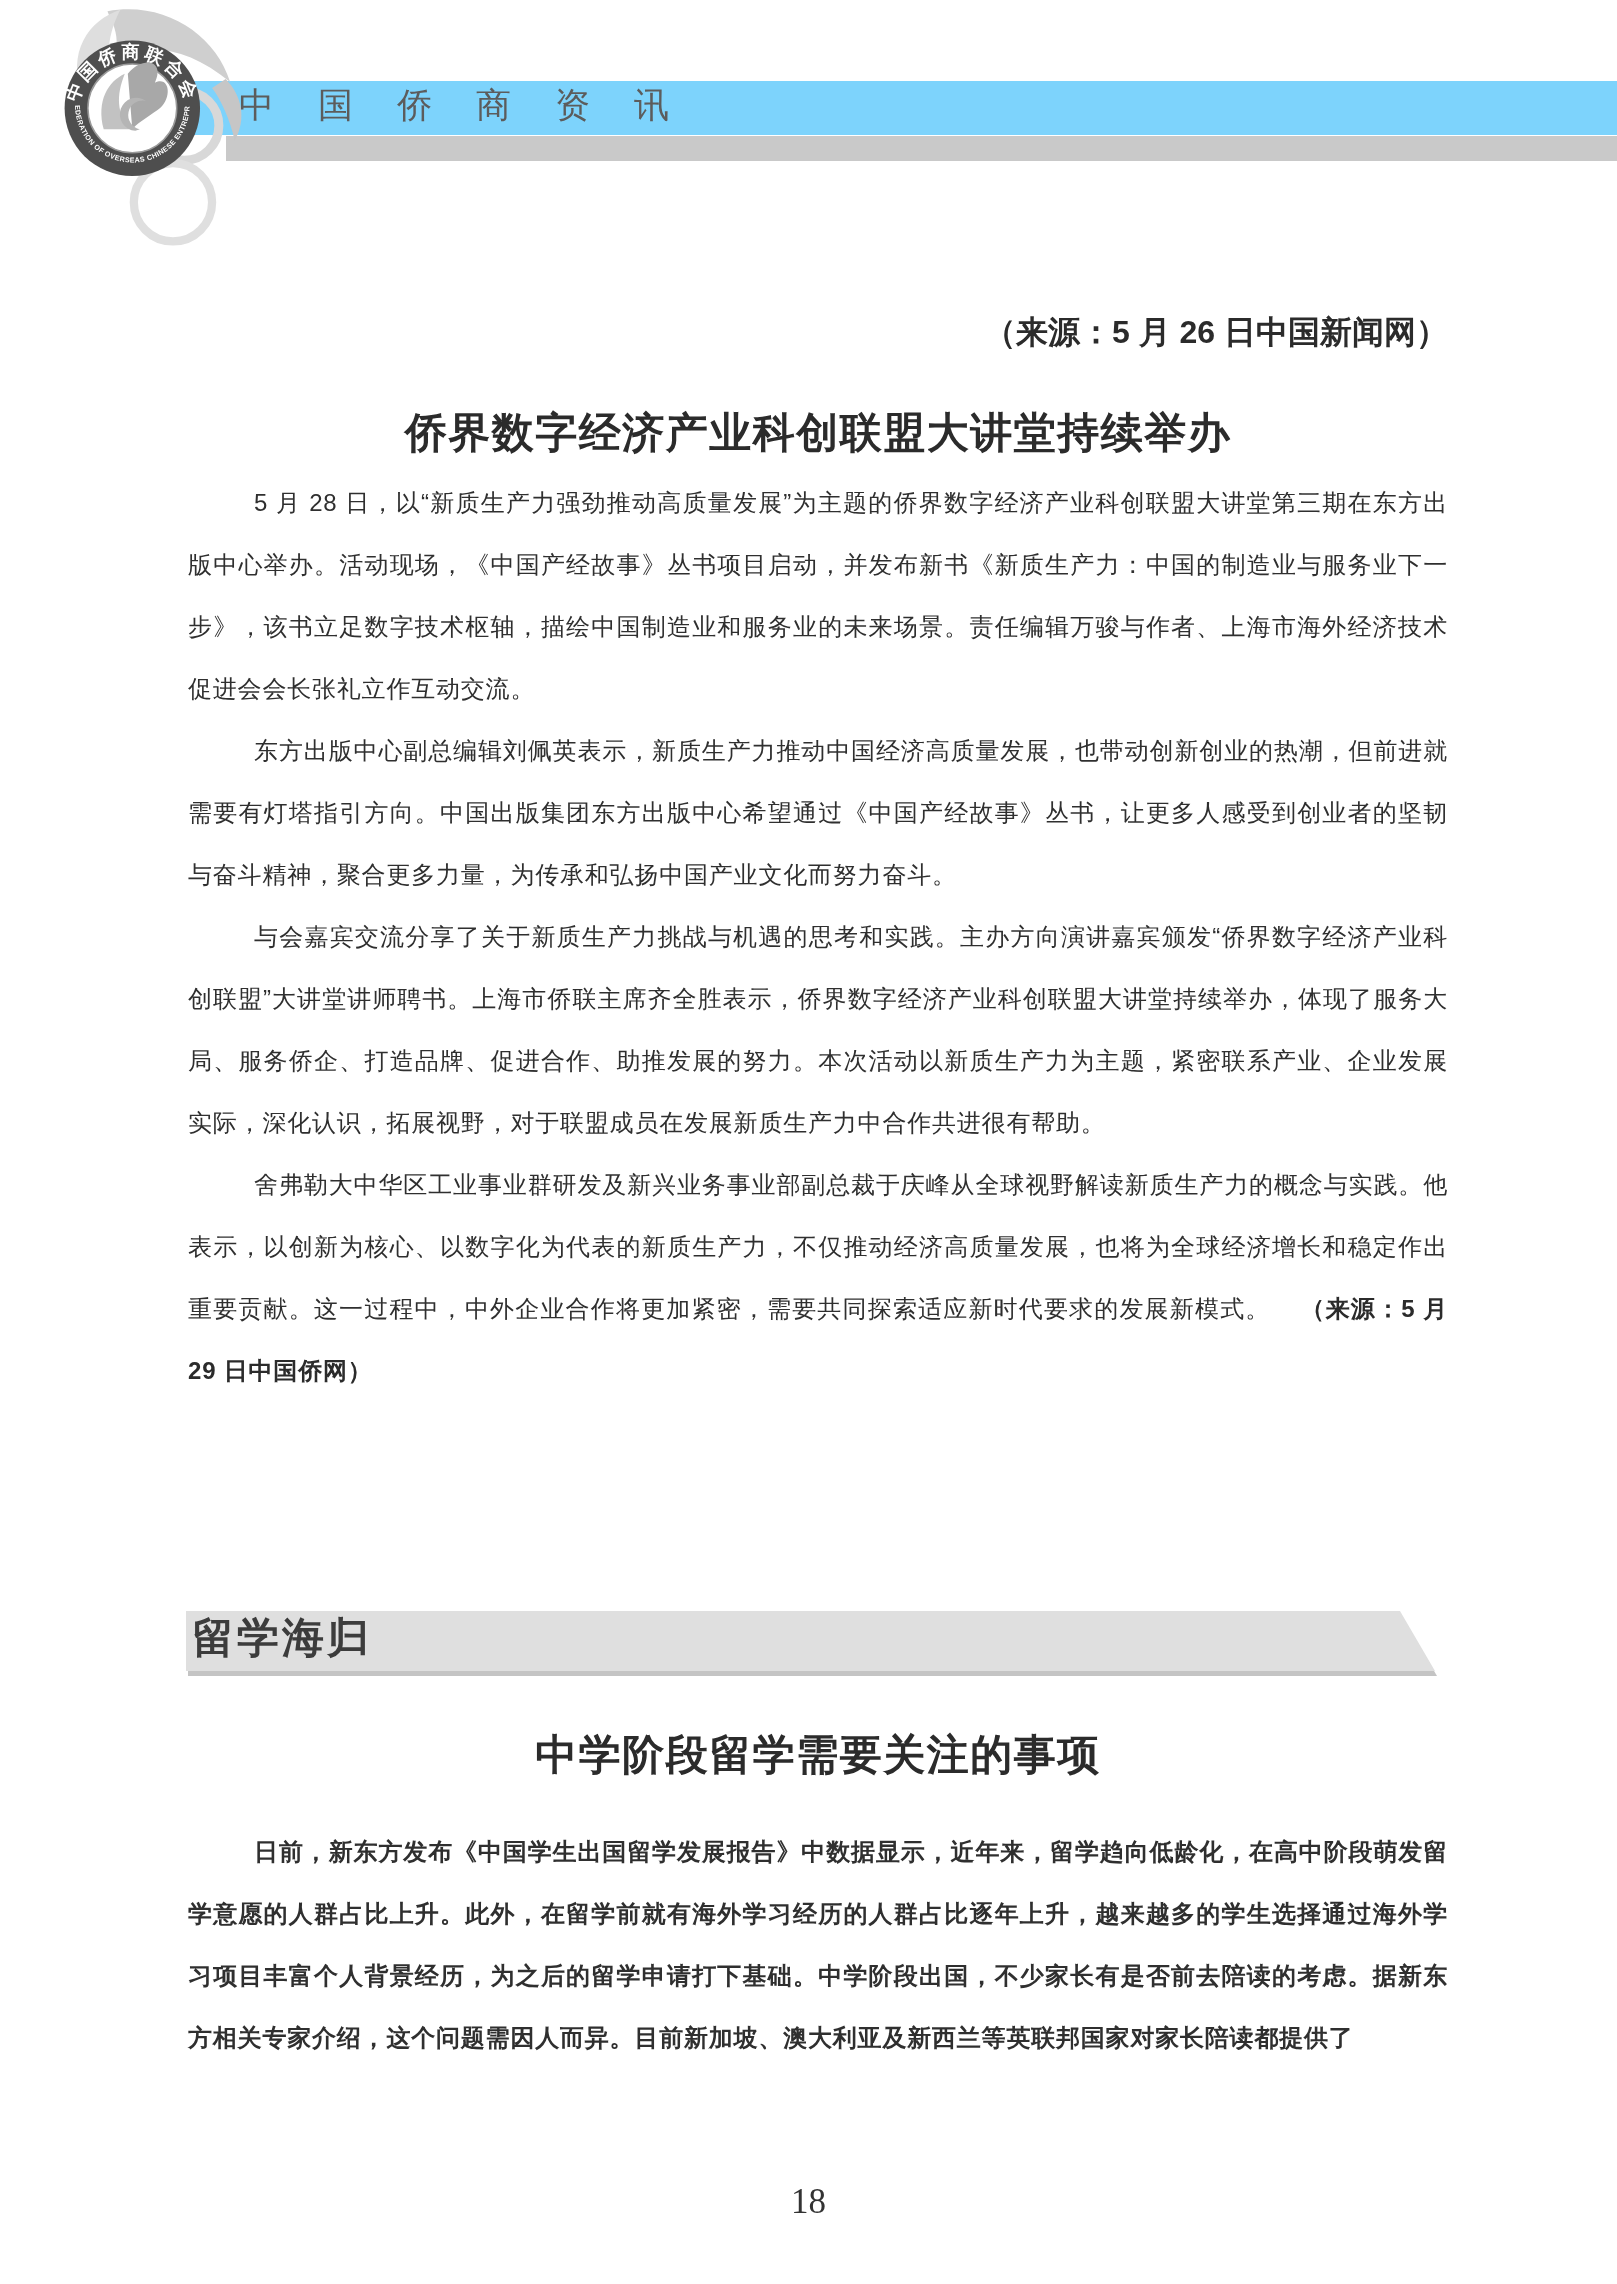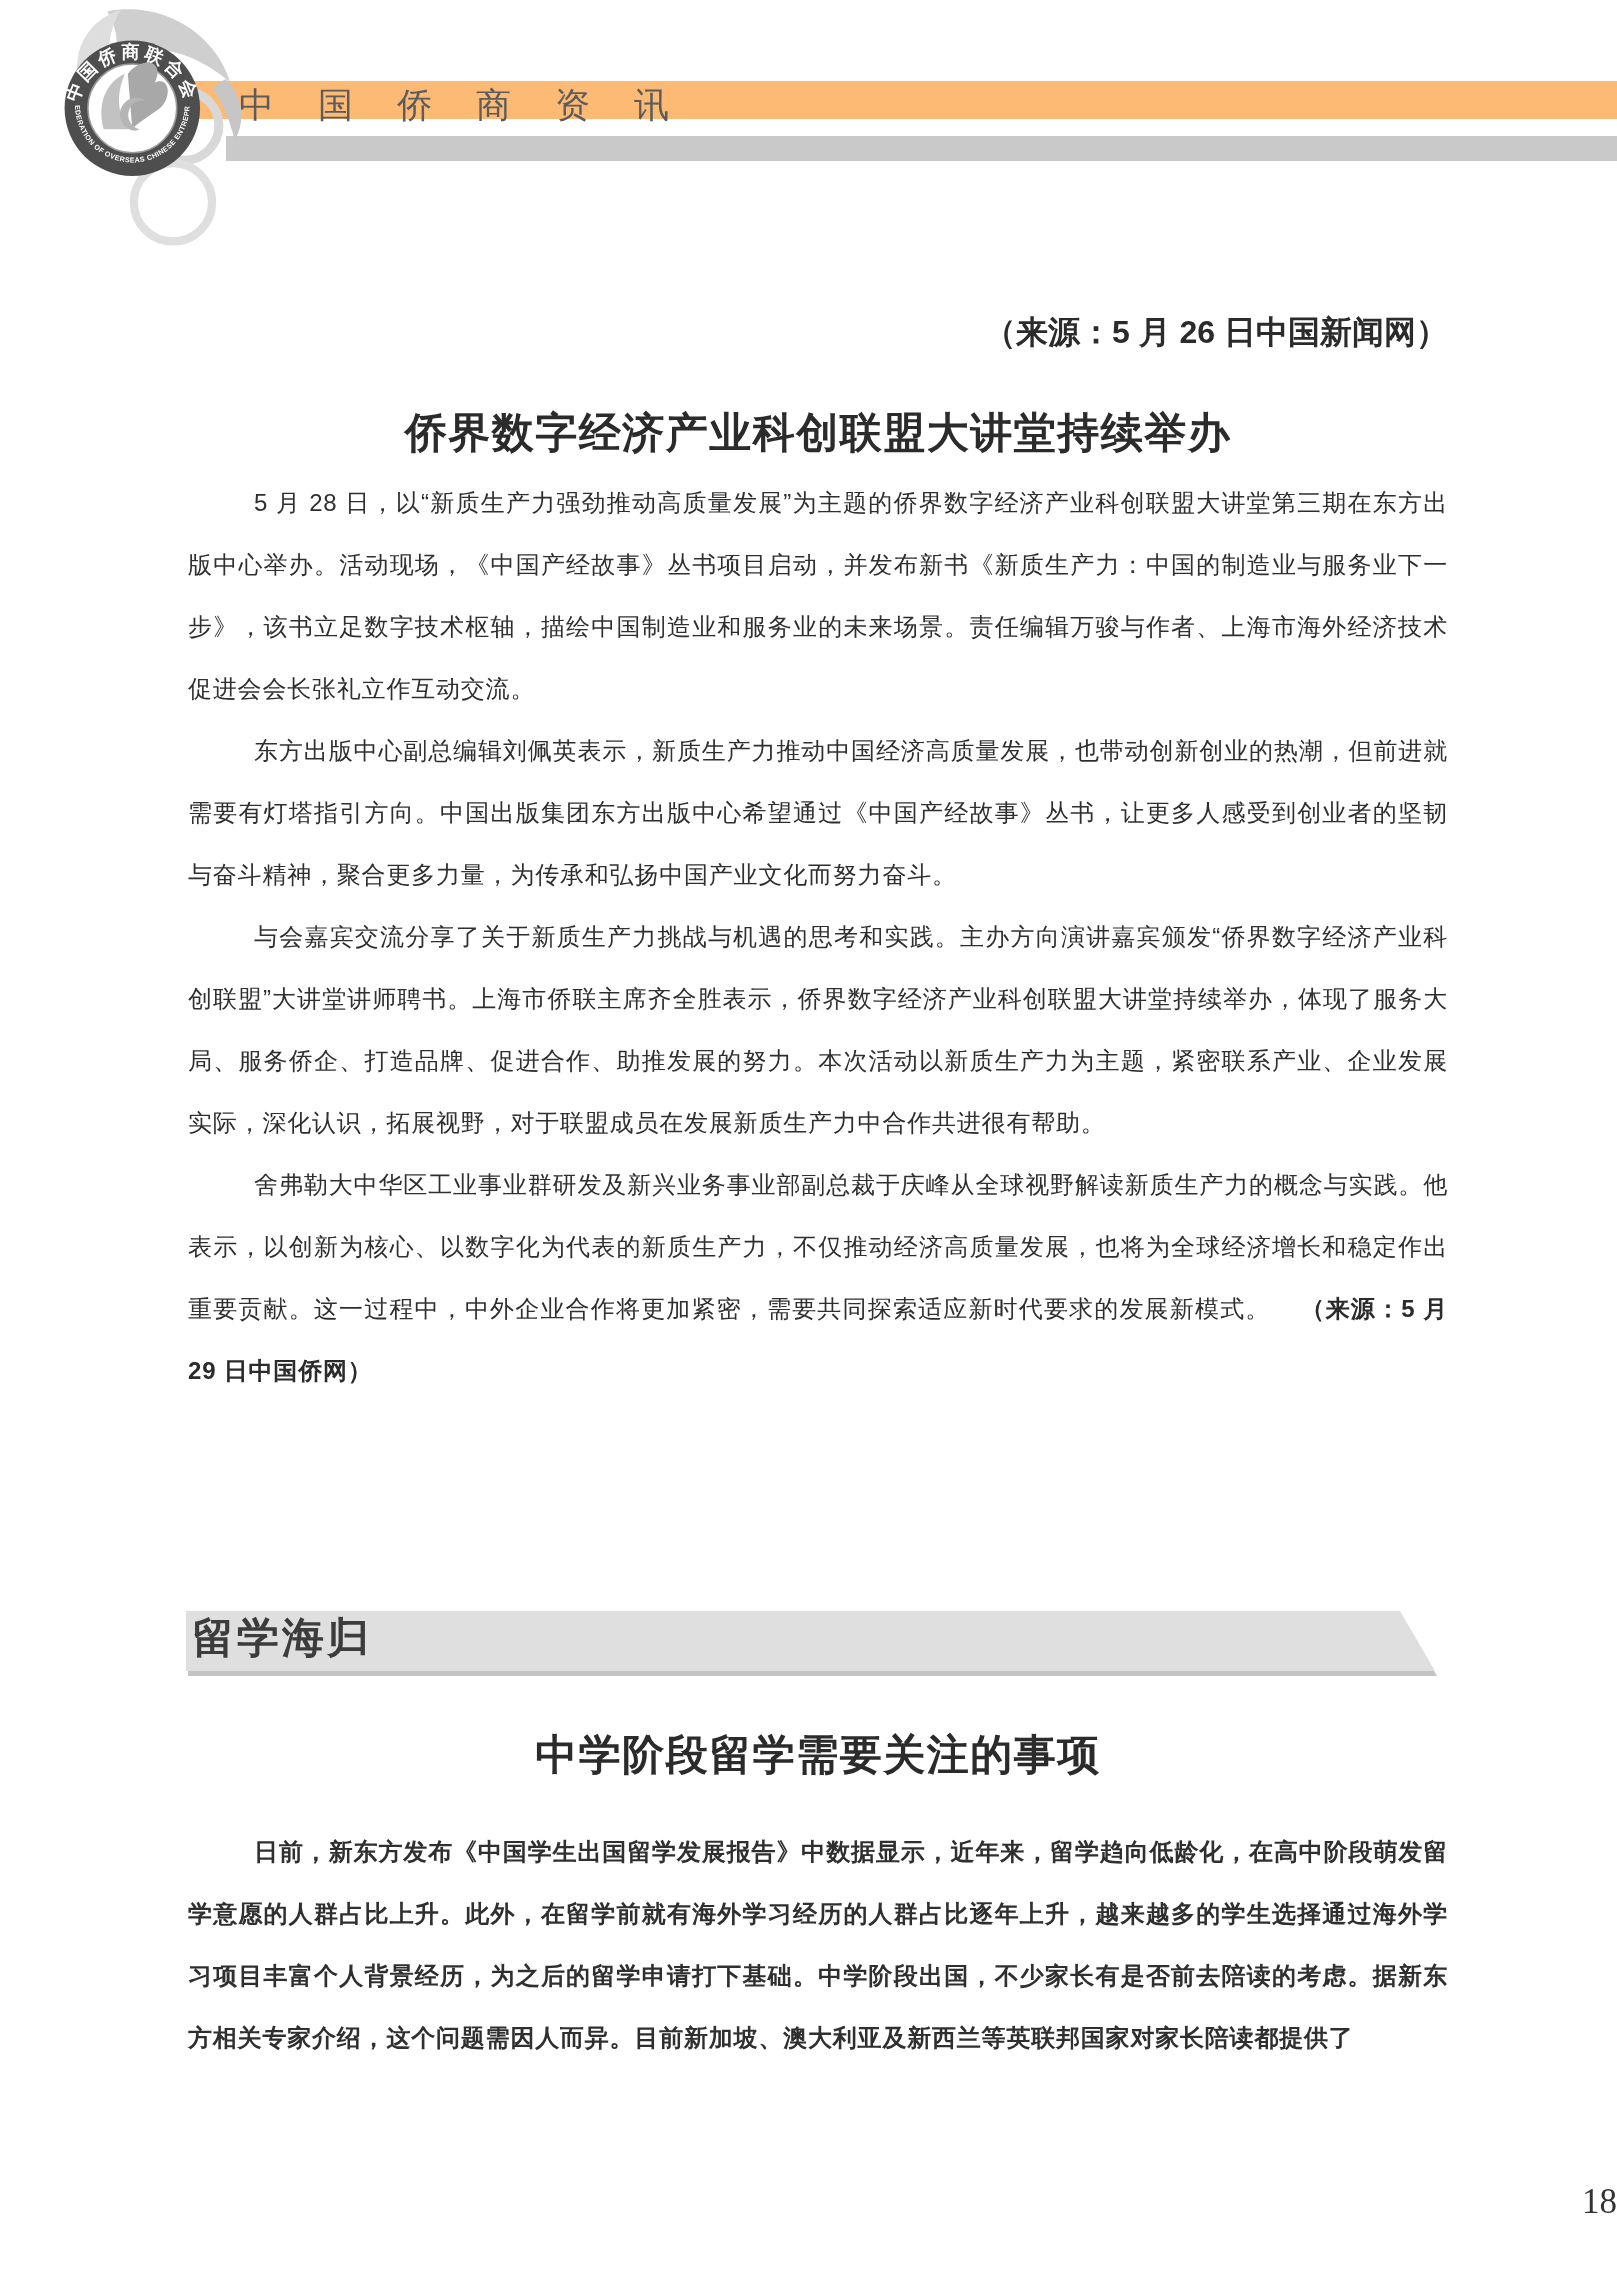--- a/index.html
+++ b/index.html
@@ -10,22 +10,22 @@
     background:#ffffff;
     overflow:hidden;
     font-family:"Liberation Sans", sans-serif;
     color:#2f2f2f;
   }
 
   
   .masthead-bar{
     position:absolute;
     left:194px; right:0;
-    top:81px; height:38px;
-    background:#fdba74;
+    top:81px; height:54px;
+    background:#7dd3fc;
   }
   .masthead-text{
     display:block;
     padding-left:45px;
     line-height:50px;
     font-family:"Liberation Serif", serif;
     font-size:35px;
     font-weight:400;
     letter-spacing:44px;
     color:#5c5c5c;
@@ -114,21 +114,21 @@
     font-weight:700;
     color:#3c3c3c;
     letter-spacing:3px;
   }
 
   
   .page-number{
     position:absolute;
     left:0; right:0;
     top:2182px;
-    text-align:right;
+    text-align:center;
     font-family:"Liberation Serif", serif;
     font-size:35px;
     color:#333333;
   }
 </style>
 </head>
 <body>
 
 <div class="page">
 

